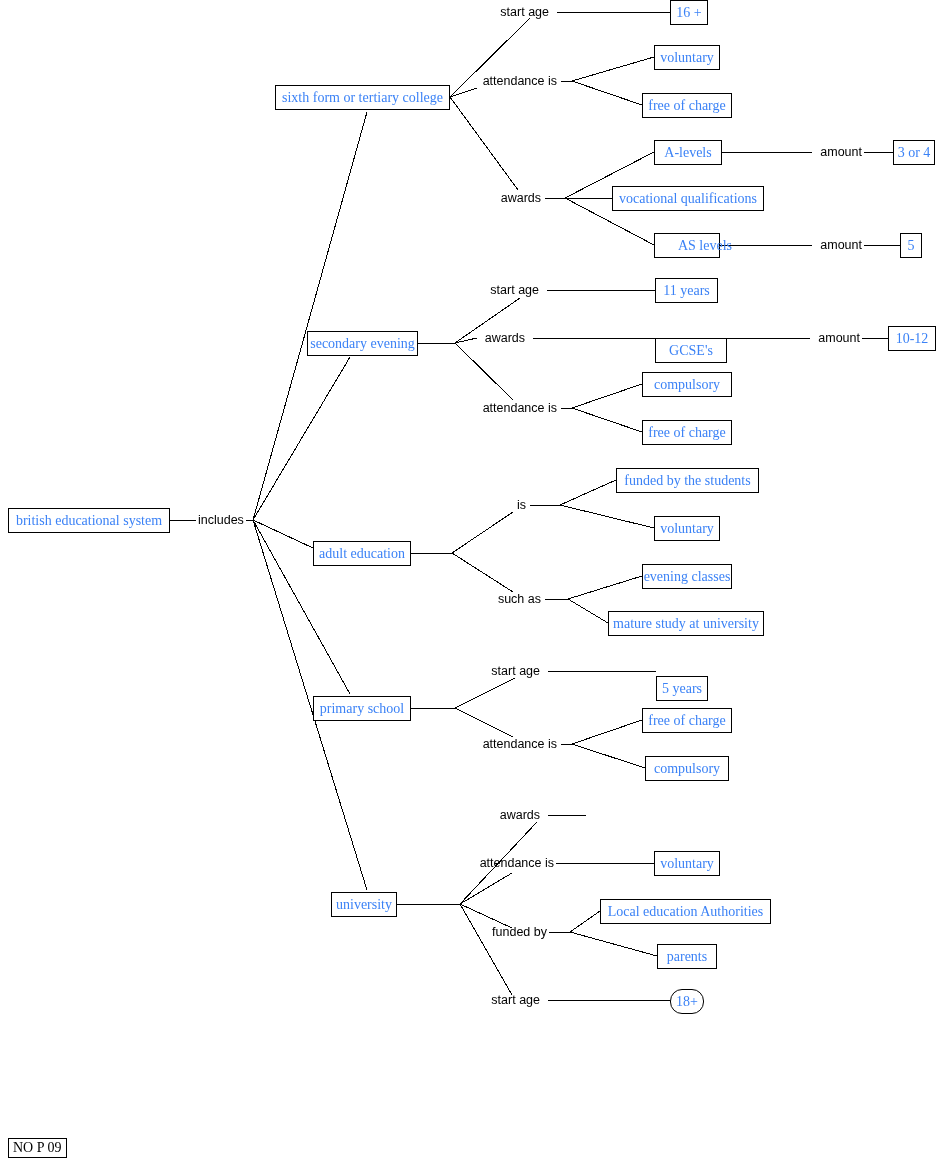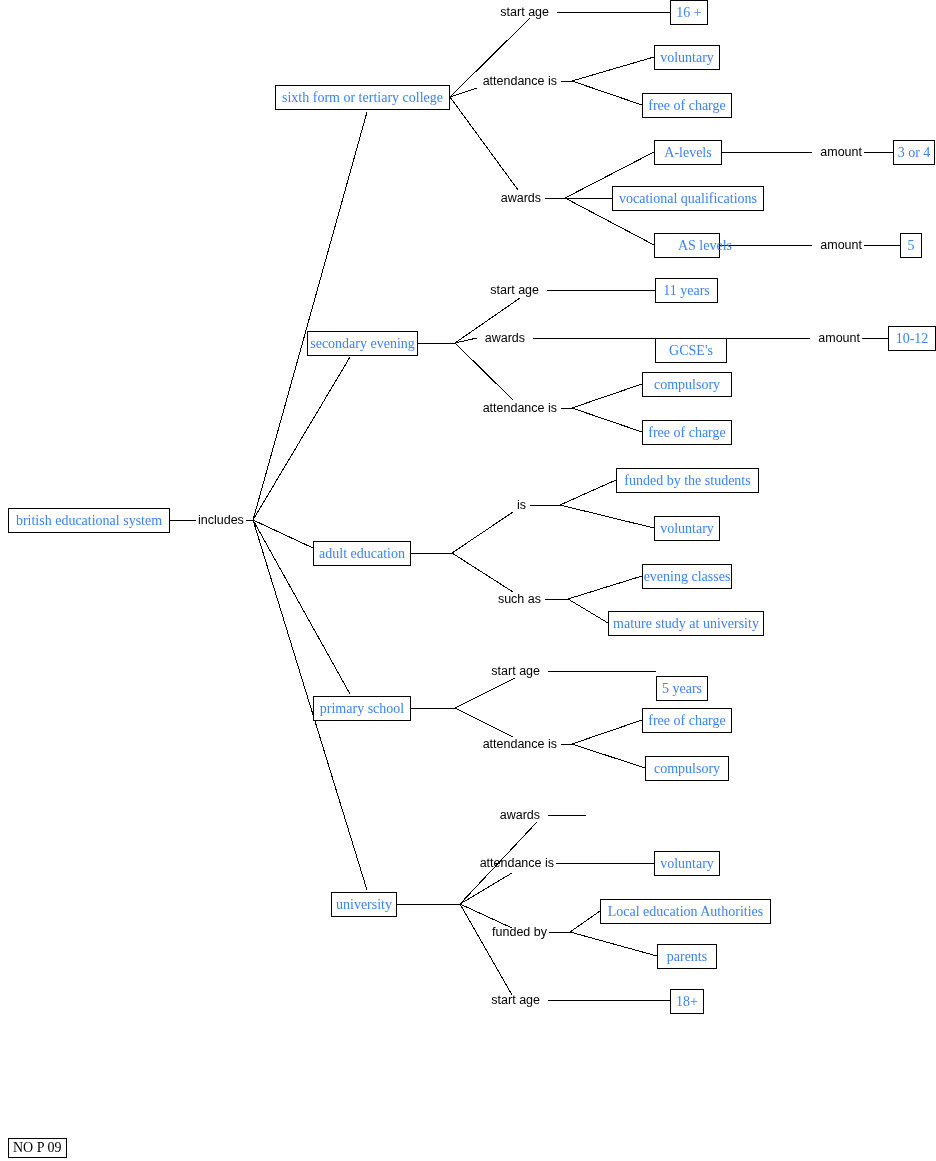--- a/index.html
+++ b/index.html
@@ -217,17 +217,17 @@
   <div class="link-label anchor-right" style="left:540px; top:815px;">awards</div>
 
   <div class="link-label anchor-right" style="left:554px; top:863px;">attendance is</div>
   <div class="node" style="left:654px; top:851px; width:66px;">voluntary</div>
 
   <div class="link-label anchor-right" style="left:547px; top:932px;">funded by</div>
   <div class="node" style="left:600px; top:899px; width:171px;">Local education Authorities</div>
   <div class="node" style="left:657px; top:944px; width:60px;">parents</div>
 
   <div class="link-label anchor-right" style="left:540px; top:1000px;">start age</div>
-  <div class="node" style="left:670px; top:989px; width:34px;">18+</div>
+  <div class="node" style="left:670px; top:989px; width:34px;border-radius:12px;">18+</div>
 
   <div class="footer-tag" style="left:8px; top:1138px;">NO P 09</div>
 
 </div>
 
 </body></html>

